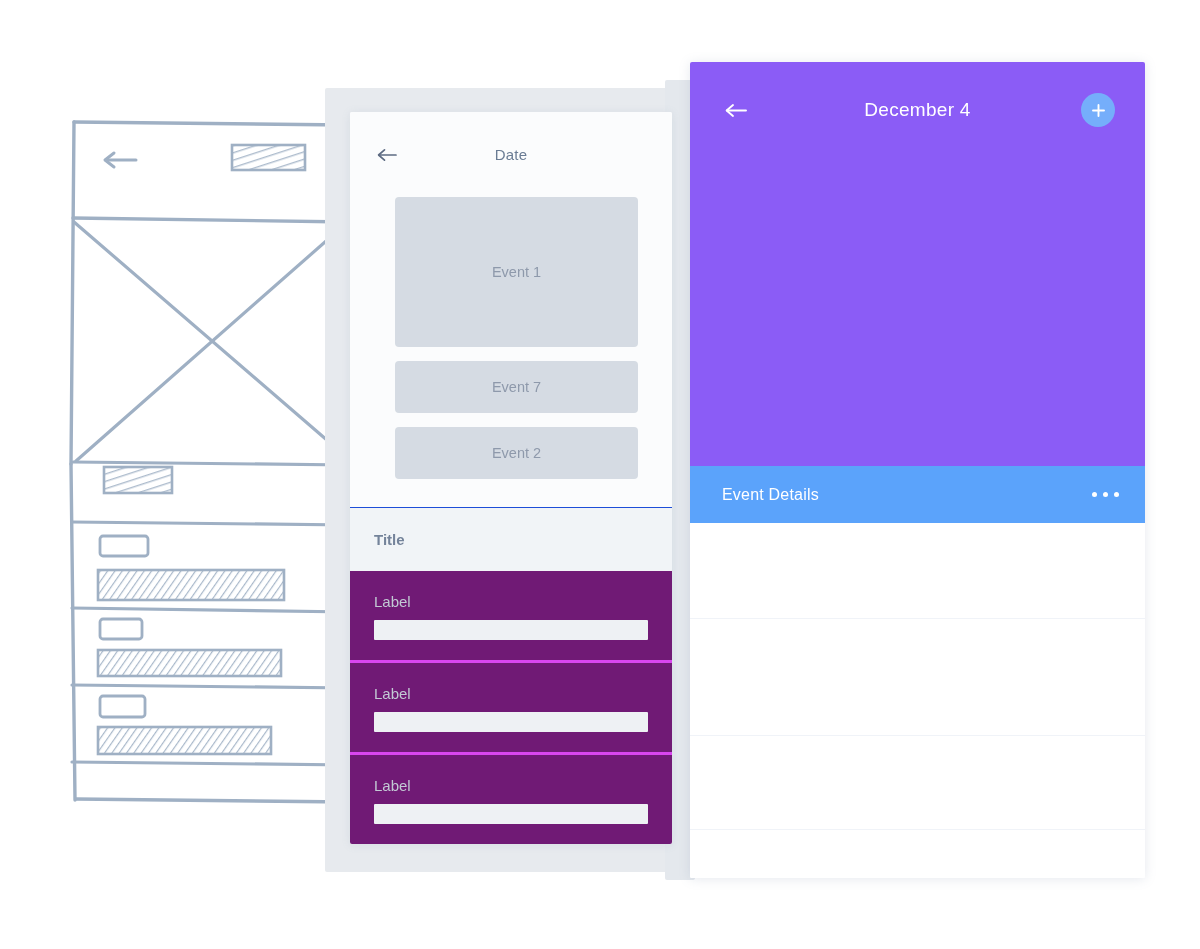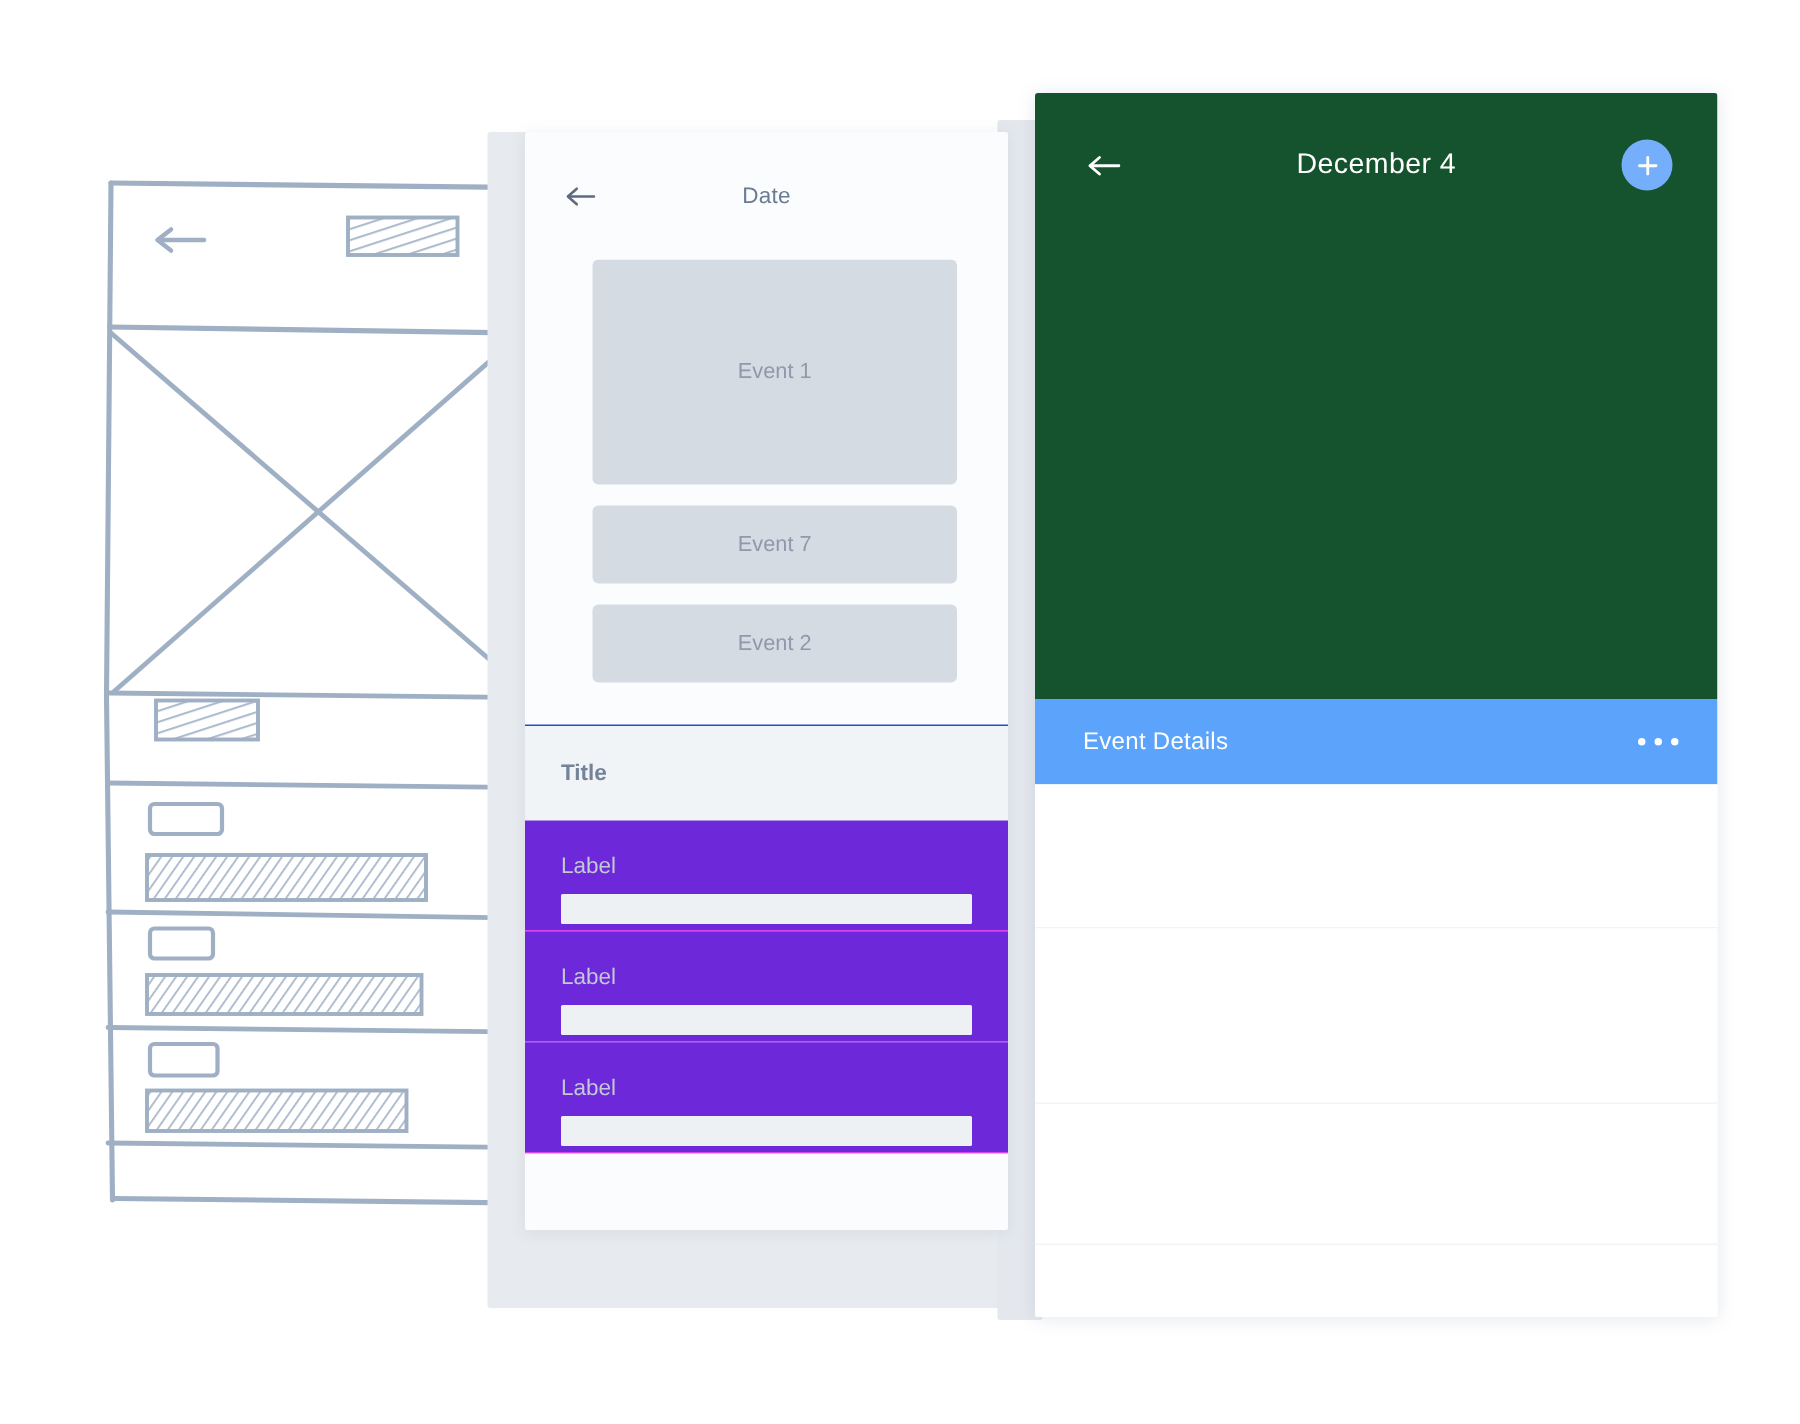--- a/index.html
+++ b/index.html
@@ -51,21 +51,21 @@
     width: 30px;
     height: 800px;
     background: #e4e8ed;
     border-radius: 2px;
   }
 
   
   .mid-card {
     position: absolute;
     left: 350px;
-    top: 88px;
+    top: 112px;
     width: 322px;
     height: 732px;
     background: #fbfcfd;
     border-radius: 2px;
     box-shadow: 0 1px 10px rgba(110,130,160,0.12);
     overflow: hidden;
   }
   .mid-appbar {
     position: relative;
     height: 85px;
@@ -115,23 +115,23 @@
     display: flex;
     align-items: center;
     padding-left: 24px;
     font-size: 15px;
     font-weight: bold;
     color: #74839a;
     border-top: 1px solid #1d4ed8;
   }
 
   .field-row {
-    padding: 22px 24px 4px 24px;
-    border-bottom: 1px solid #d946ef;
-    background: #6d28d9;
+    padding: 22px 24px 20px 24px;
+    border-bottom: 3px solid #d946ef;
+    background: #701a75;
   }
   .field-label {
     font-size: 15px;
     color: #c2c9d4;
     margin-bottom: 10px;
   }
   .field-input {
     height: 20px;
     background: #eef1f4;
     border-radius: 1px;
@@ -148,21 +148,21 @@
     top: 62px;
     width: 455px;
     height: 816px;
     background: #ffffff;
     border-radius: 2px;
     box-shadow: 0 1px 12px rgba(110,130,160,0.18);
     overflow: hidden;
   }
   .blue-hero {
     height: 404px;
-    background: #14532d;
+    background: #8b5cf6;
     position: relative;
   }
   .blue-appbar {
     height: 96px;
     position: relative;
     display: flex;
     align-items: center;
   }
   .blue-back {
     position: absolute;

